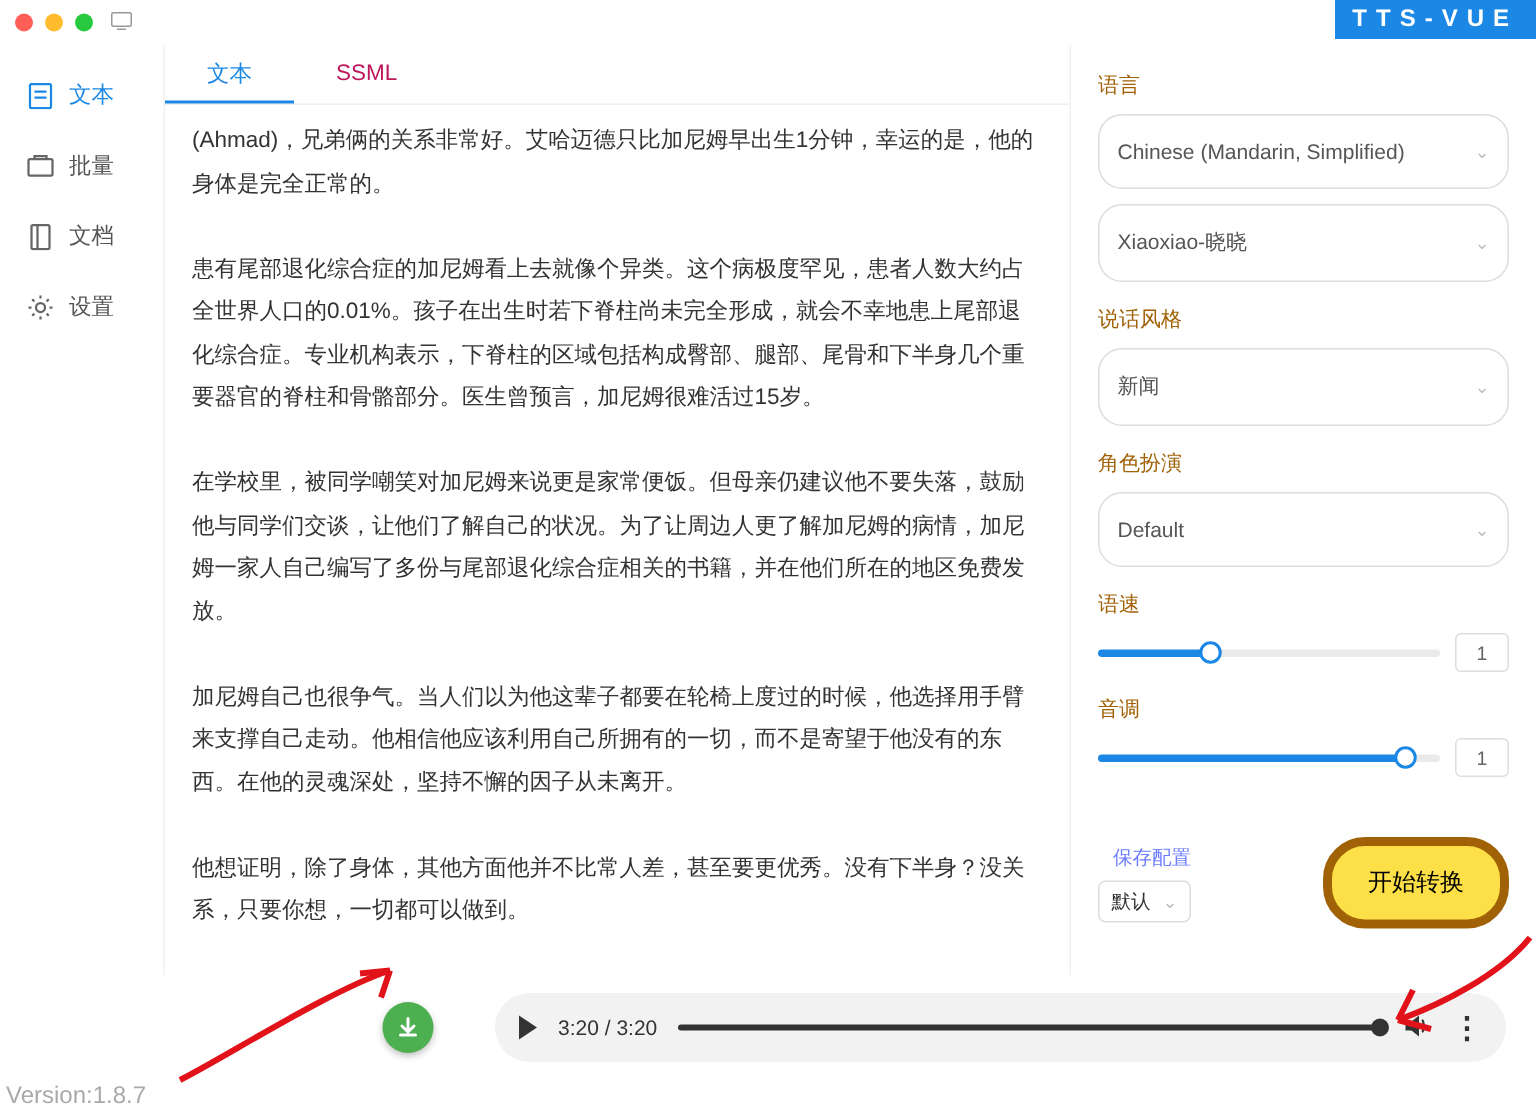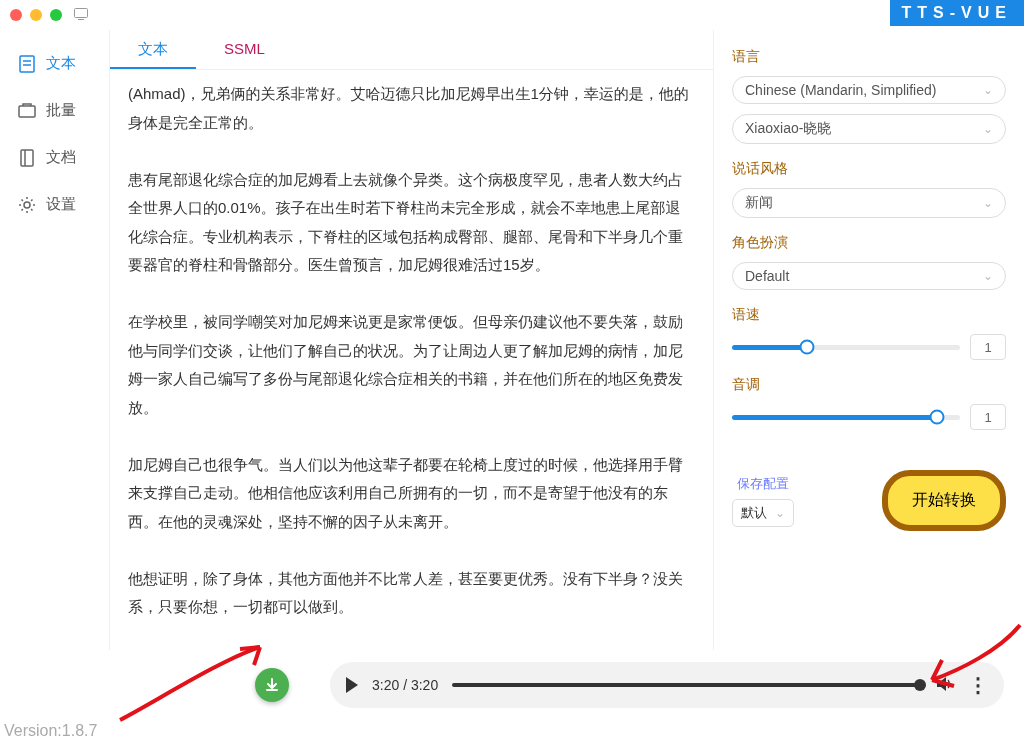--- a/index.html
+++ b/index.html
@@ -88,21 +88,21 @@
     width: 310px;
     padding: 12px 18px;
     display: flex; flex-direction: column;
     gap: 10px;
     font-size: 14px;
   }
   .field-label { color: #a16207; margin-top: 6px; }
   .select {
     border: 1px solid #ddd;
     border-radius: 16px;
-    padding: 5px 12px;
+    padding: 16px 12px;
     display: flex; justify-content: space-between; align-items: center;
     color: #555;
     background: #fff;
     cursor: pointer;
   }
   .chev { color: #bbb; font-size: 12px; }
   .slider-container { display:flex; align-items:center; gap:10px; }
   .slider {
     flex:1; position:relative; height: 5px; border-radius:3px;
     background: linear-gradient(to right, #1b88e6 0%, #1b88e6 var(--pct), #eaeaea var(--pct), #eaeaea 100%);
@@ -118,21 +118,21 @@
     display:flex; align-items:center; justify-content:center;
     color:#666; font-size:13px;
   }
   .bottom-actions {
     display:flex; align-items:center; gap: 16px;
     margin-top: 30px;
     justify-content: space-between;
   }
   .save-btn {
     display:flex; flex-direction:column; gap:6px;
-    align-items:center;
+    align-items:flex-end;
   }
   .save-link { color: #6b7cff; font-size: 13px; cursor:pointer;}
   .preset-select {
     border:1px solid #ddd; border-radius:5px;
     padding:4px 8px; font-size:13px;
     display:flex; align-items:center; gap:8px;
     cursor:pointer;
   }
   .convert-btn {
     border:6px solid #a16207; border-radius: 28px;

